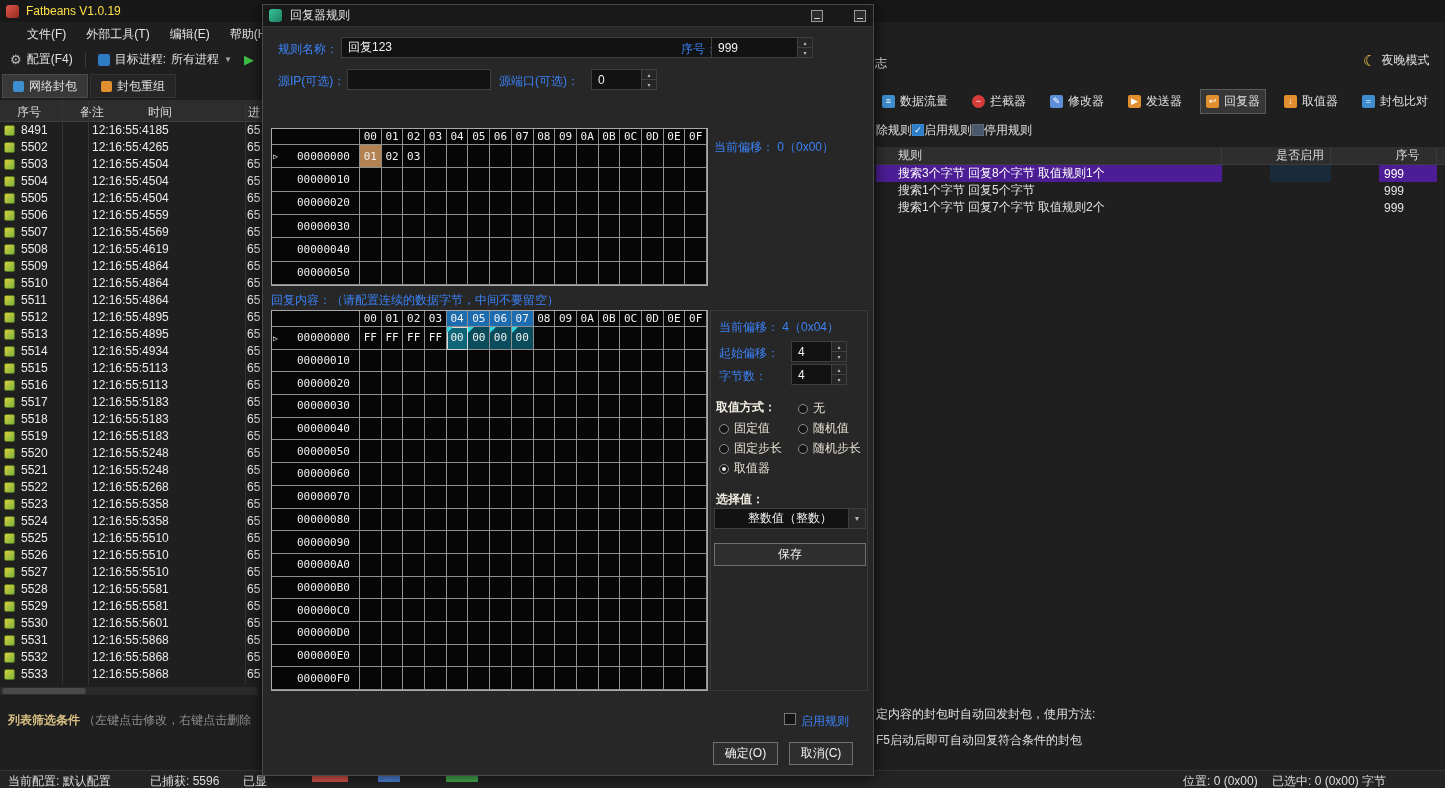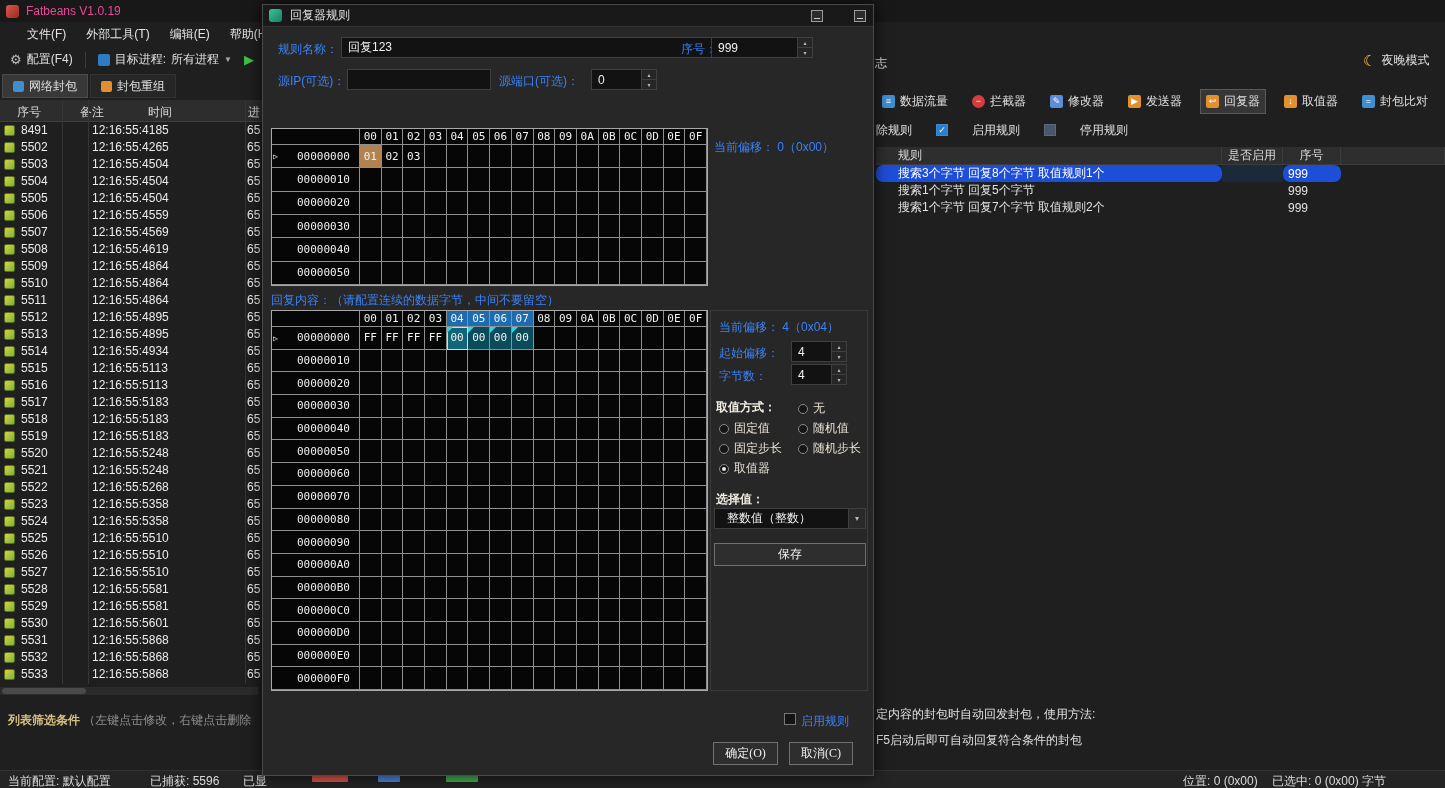--- a/index.html
+++ b/index.html
@@ -4,21 +4,21 @@
 <style>
   *{box-sizing:border-box;margin:0;padding:0;}
   html,body{background:#161616;}
   body{font-family:"Liberation Sans",sans-serif;font-size:12px;color:#e0e0e0;}
   #root{position:relative;width:1445px;height:788px;background:#1f1f1f;overflow:hidden;}
   .abs{position:absolute;}
 
   
   #titlebar{left:0;top:0;width:1445px;height:22px;background:#181818;display:flex;align-items:center;gap:7px;padding-left:6px;}
   .app-icon{width:13px;height:13px;border-radius:3px;background:linear-gradient(135deg,#e0564a,#962c22);}
-  #app-title{color:#ec4899;}
+  #app-title{color:#fde047;}
   #menubar{left:0;top:22px;height:24px;display:flex;align-items:center;padding-left:17px;}
   .menu-item{padding:3px 10px;color:#e4e4e4;cursor:default;}
   #toolbar{left:0;top:46px;height:27px;display:flex;align-items:center;gap:8px;padding-left:6px;}
   .tb-group{display:flex;align-items:center;gap:5px;padding:2px 4px;}
   .gear{color:#bdbdbd;font-size:13px;}
   .tb-sep{width:1px;height:16px;background:#3a3a3a;}
   .proc-icon{width:12px;height:12px;border-radius:2px;background:#2e7cc3;}
   .caret{font-size:8px;color:#a8a8a8;}
   .play{color:#3fc046;font-size:13px;}
   #tabs{left:0;top:74px;height:24px;display:flex;padding-left:2px;gap:2px;}
@@ -48,35 +48,35 @@
   .frag{position:absolute;top:7px;height:7px;border-radius:1px;}
 
   
   #night{left:1363px;top:52px;display:flex;align-items:center;gap:5px;}
   .moon{color:#f2c14e;font-size:15px;line-height:14px;}
   #log-partial{left:875px;top:55px;color:#e0e0e0;}
   #tools{left:876px;top:88px;display:flex;align-items:center;gap:12px;height:26px;}
   .tool{display:flex;align-items:center;gap:5px;padding:3px 5px;border:1px solid transparent;}
   .tool.active{background:#363636;border-color:#5a5a5a;}
   .tool-ic{width:13px;height:13px;border-radius:2px;color:#fff;font-size:9px;display:flex;align-items:center;justify-content:center;}
-  #rule-actions{left:876px;top:121px;display:flex;align-items:center;gap:24px;height:18px;justify-content:space-between;}
+  #rule-actions{left:876px;top:121px;display:flex;align-items:center;gap:0;height:18px;justify-content:space-between;}
   .cb{width:12px;height:12px;border:1px solid #777;background:#141414;display:flex;align-items:center;justify-content:center;font-size:9px;color:#fff;}
   .cb.blue{background:#2d7ec9;border-color:#3a8ad2;}
   .cb.gray{background:#49576b;border-color:#5a6a7e;color:#c9d2dd;}
   #rules-table{left:876px;top:147px;width:569px;}
-  .rl-grid{display:grid;grid-template-columns:346px 61px 58px 1fr;}
+  .rl-grid{display:grid;grid-template-columns:346px 61px 58px 1fr;gap:48px;}
   #rules-header{height:18px;background:#2e2e2e;border-bottom:1px solid #3c3c3c;color:#dcdcdc;}
   #rules-header span{display:flex;align-items:center;border-right:1px solid #3c3c3c;padding-left:4px;}
   #rules-header span:first-child{padding-left:22px;}
   #rules-header .ctr{justify-content:center;padding-left:0;}
   .rule-row{height:17px;}
   .rule-row div{display:flex;align-items:center;overflow:hidden;white-space:nowrap;color:#e2e2e2;}
   .rc-rule{padding-left:22px;}
   .rc-seq{padding-left:5px;}
-  .rule-row.sel .rc-rule,.rule-row.sel .rc-seq{background:#1d4ed8;color:#fff;border-radius:7px;}
+  .rule-row.sel .rc-rule,.rule-row.sel .rc-seq{background:#4c1d95;color:#fff;}
   .rule-row.sel .rc-en{background:#1b2a3a;}
   #help1{left:876px;top:706px;color:#e0e0e0;}
   #help2{left:876px;top:732px;color:#e0e0e0;}
 
   
   #dialog{left:262px;top:4px;width:612px;height:772px;background:#272727;border:1px solid #4a4a4a;box-shadow:0 0 14px rgba(0,0,0,.75);z-index:10;}
   #dlg-title{position:absolute;left:0;top:0;width:100%;height:22px;background:#191919;border-bottom:1px solid #333;display:flex;align-items:center;gap:8px;padding-left:6px;}
   .dlg-icon{width:13px;height:13px;border-radius:3px;background:linear-gradient(135deg,#36c49a,#1d7e62);}
   .dlg-btn{position:absolute;top:5px;width:12px;height:12px;border:1px solid #9a9a9a;background:#2c2c2c;}
   .dlg-btn i{position:absolute;left:2px;bottom:2px;width:6px;height:1px;background:#cfcfcf;}
@@ -98,23 +98,23 @@
   .hg-cell.teal{background:#0b4c5c;}
   .hg-cell.teal::after{content:"";position:absolute;left:0;top:0;border-top:6px solid #2fd5df;border-right:6px solid transparent;}
   .hg-cell.cursor{background:#106678;outline:1px solid #d8d8d8;outline-offset:-1px;}
 
   #val-panel{position:absolute;left:447px;top:305px;width:158px;height:381px;border:1px solid #3a3a3a;}
   .bold{font-weight:bold;color:#f2ede2;}
   .radio{position:absolute;display:flex;align-items:center;gap:5px;color:#e9e2d4;}
   .rb{width:10px;height:10px;border-radius:50%;border:1px solid #8a8a8a;background:#151515;display:flex;align-items:center;justify-content:center;}
   .radio.sel .rb::after{content:"";width:4px;height:4px;border-radius:50%;background:#e8e8e8;}
   .dropdown{position:absolute;background:#121212;border:1px solid #3f3f3f;height:21px;display:flex;}
-  .dd-val{flex:1;display:flex;align-items:center;padding-left:12px;color:#f0f0f0;white-space:nowrap;overflow:hidden;}
+  .dd-val{flex:1;display:flex;align-items:center;padding-left:12px;color:#f0f0f0;white-space:nowrap;overflow:hidden;margin-left:21px;}
   .dd-btn{width:17px;border-left:1px solid #3f3f3f;background:#2a2a2a;display:flex;align-items:center;justify-content:center;font-size:8px;color:#b8b8b8;}
-  .btn{position:absolute;background:#2e2e2e;border:1px solid #707070;color:#f0f0f0;display:flex;align-items:center;justify-content:center;font-family:Liberation Serif, serif;}
+  .btn{position:absolute;background:#2e2e2e;border:1px solid #707070;color:#f0f0f0;display:flex;align-items:center;justify-content:center;}
 </style>
 </head>
 <body>
 
 <div id="root">
 
   <div id="titlebar" class="abs">
     <span class="app-icon"></span>
     <span id="app-title">Fatbeans V1.0.19</span>
   </div>

